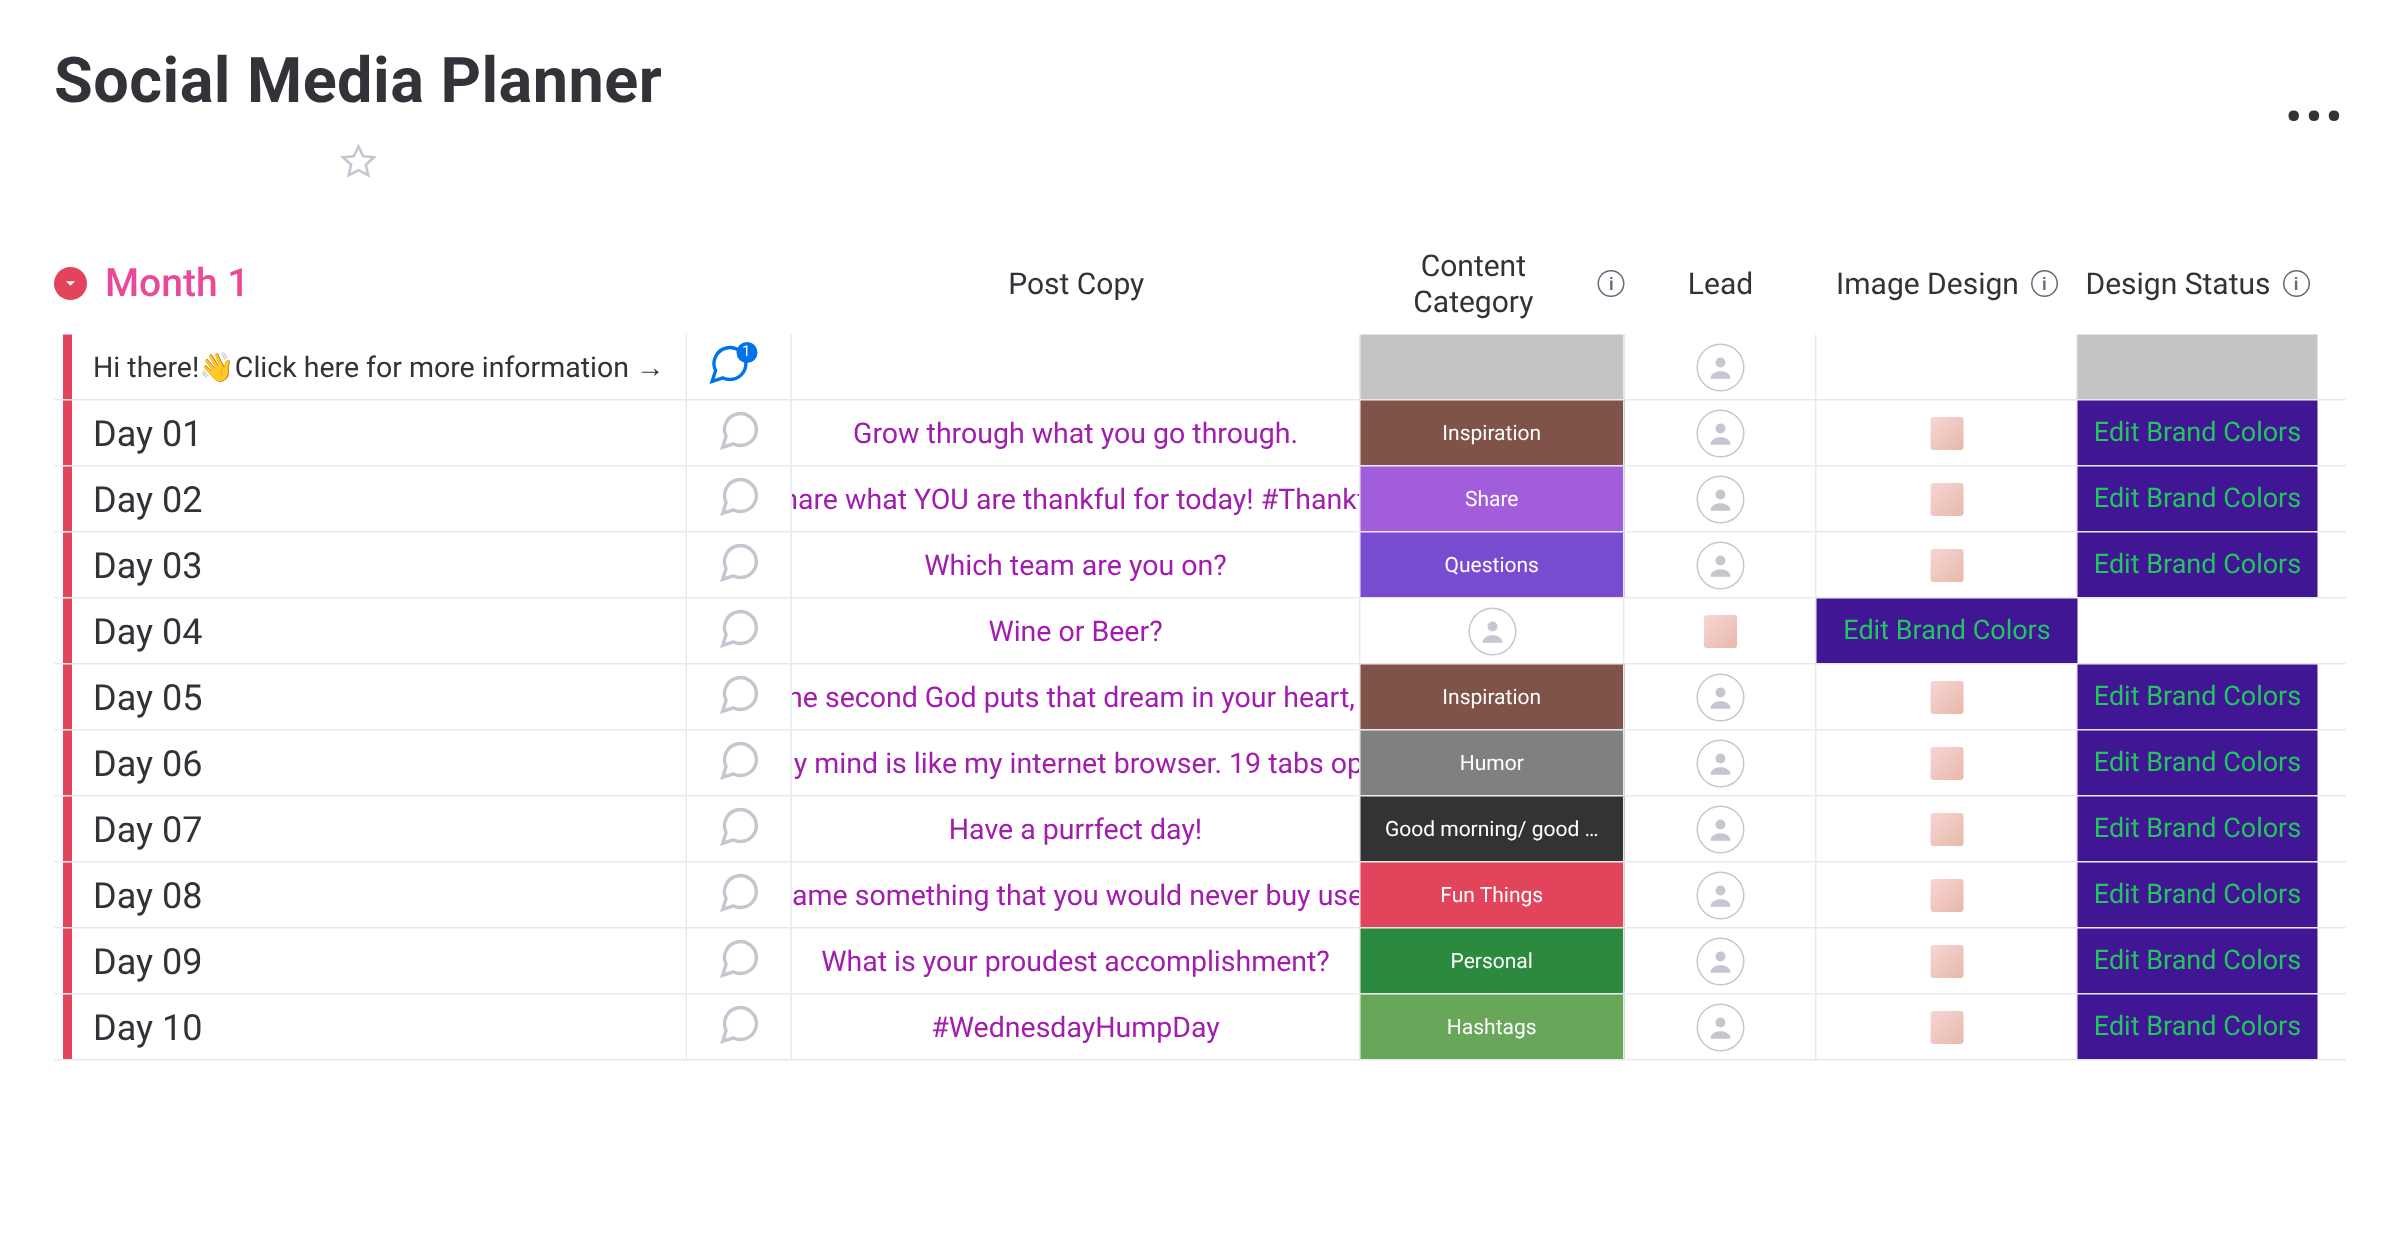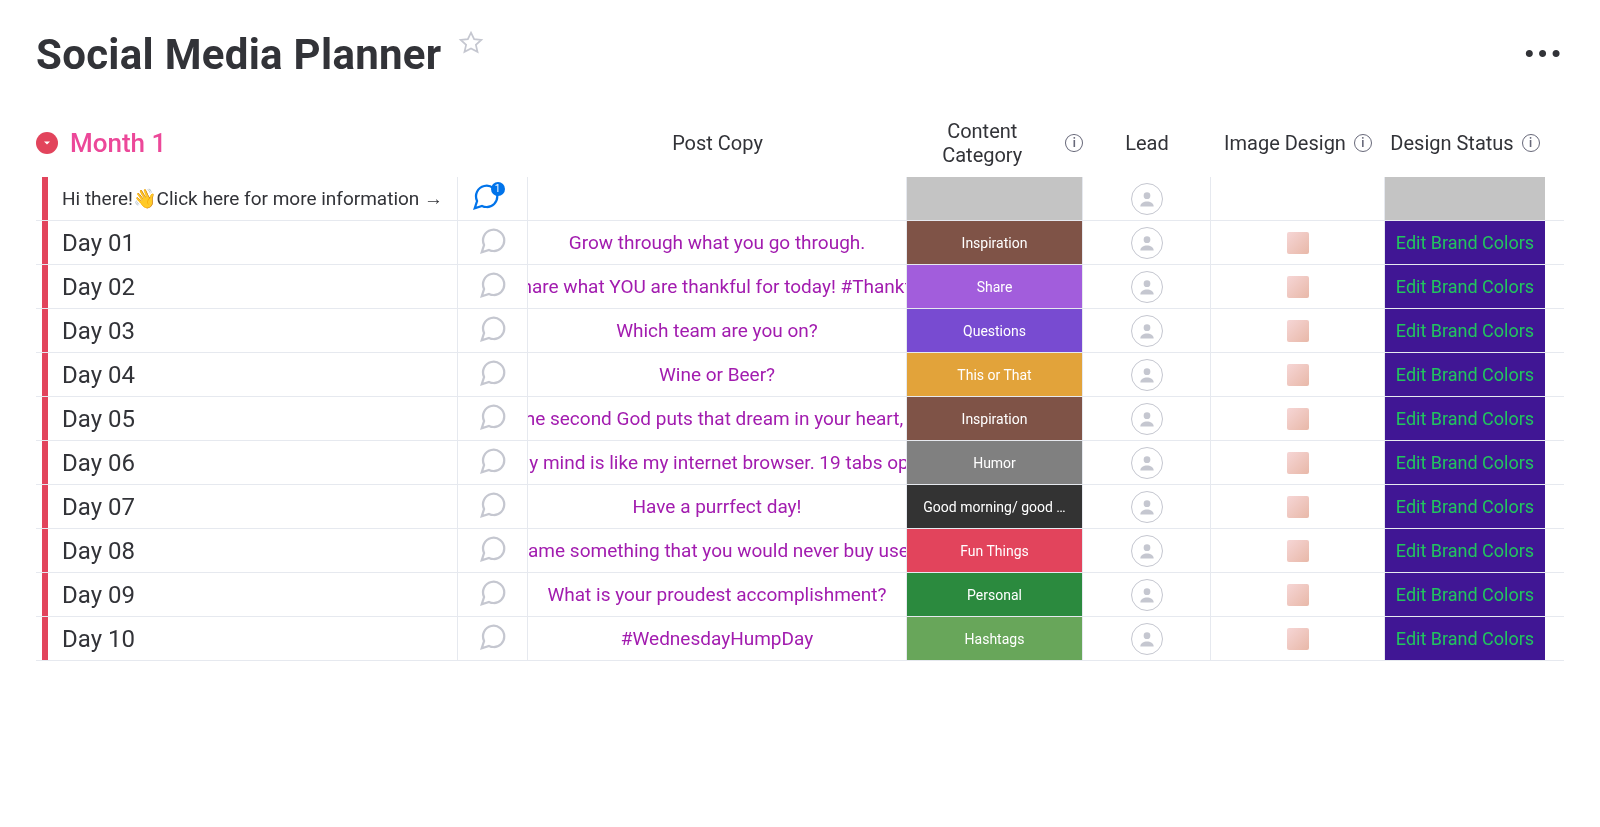--- a/index.html
+++ b/index.html
@@ -1,19 +1,19 @@
 <!DOCTYPE html>
 <html><head>
   <meta charset="utf-8">
   <style>
     * { margin: 0; padding: 0; box-sizing: border-box; font-family: -apple-system, BlinkMacSystemFont, "Segoe UI", Roboto, Helvetica, Arial, sans-serif; }
     body { background: #fff; color: #323338; padding: 0; width: 1600px; }
     .page { padding: 30px 36px; }
     .header { display: flex; align-items: center; justify-content: space-between; margin-bottom: 40px; }
-    .header-left { display: flex; align-items: flex-start; gap: 16px; }
+    .header-left { display: flex; align-items: center; gap: 16px; flex-direction: column; }
     .page-title { font-size: 42px; font-weight: 700; letter-spacing: 0.3px; }
     .star-icon svg { width: 26px; height: 26px; stroke: #c5c7d0; fill: none; stroke-width: 1.6; }
     .ellipsis { font-size: 28px; letter-spacing: 3px; font-weight: 900; cursor: pointer; color:#323338; }
     .view-bar { display: flex; align-items: center; gap: 12px; padding-bottom: 22px; border-bottom: 1px solid #e6e9ef; margin-right: -28px;}
     .view-tab { display: inline-flex; align-items: center; gap: 12px; font-size: 22px; font-weight: 400; color: #323338; cursor: pointer; }
     .table-icon svg { width: 24px; height: 24px; stroke:#676879; fill:none; stroke-width:1.5; }
     .chev { width: 16px; height:16px; stroke:#676879; fill:none; stroke-width:2; }
 
     .group { margin-top: 28px; }
     .group-header { display: grid; grid-template-columns: 492px 379px 176px 128px 174px 160px; align-items: center; }
@@ -202,21 +202,20 @@
         <div class="row">
           <div class="row-gap"></div>
           <div class="row-accent"></div>
           <div class="row-name">Day 04</div>
           <div class="chat-cell">
             <span class="chat-bubble"><svg viewBox="0 0 24 24">
                 <path d="M21 11.5a8.38 8.38 0 0 1-8.5 8.5 8.5 8.5 0 0 1-3.7-.85L3 21l1.85-5.8A8.5 8.5 0 1 1 21 11.5z"></path>
               </svg></span>
           </div>
           <div class="post-copy">Wine or Beer?</div>
-          <div class="cat-cell" style="background:#e2a33a">This or That</div>
           <div class="lead-cell">
             <span class="avatar">
               <svg viewBox="0 0 24 24">
                 <circle cx="12" cy="8" r="4"></circle>
                 <path d="M4 21c0-4 4-6 8-6s8 2 8 6"></path>
               </svg>
             </span>
           </div>
           <div class="img-cell">
             <span class="thumb"></span>

